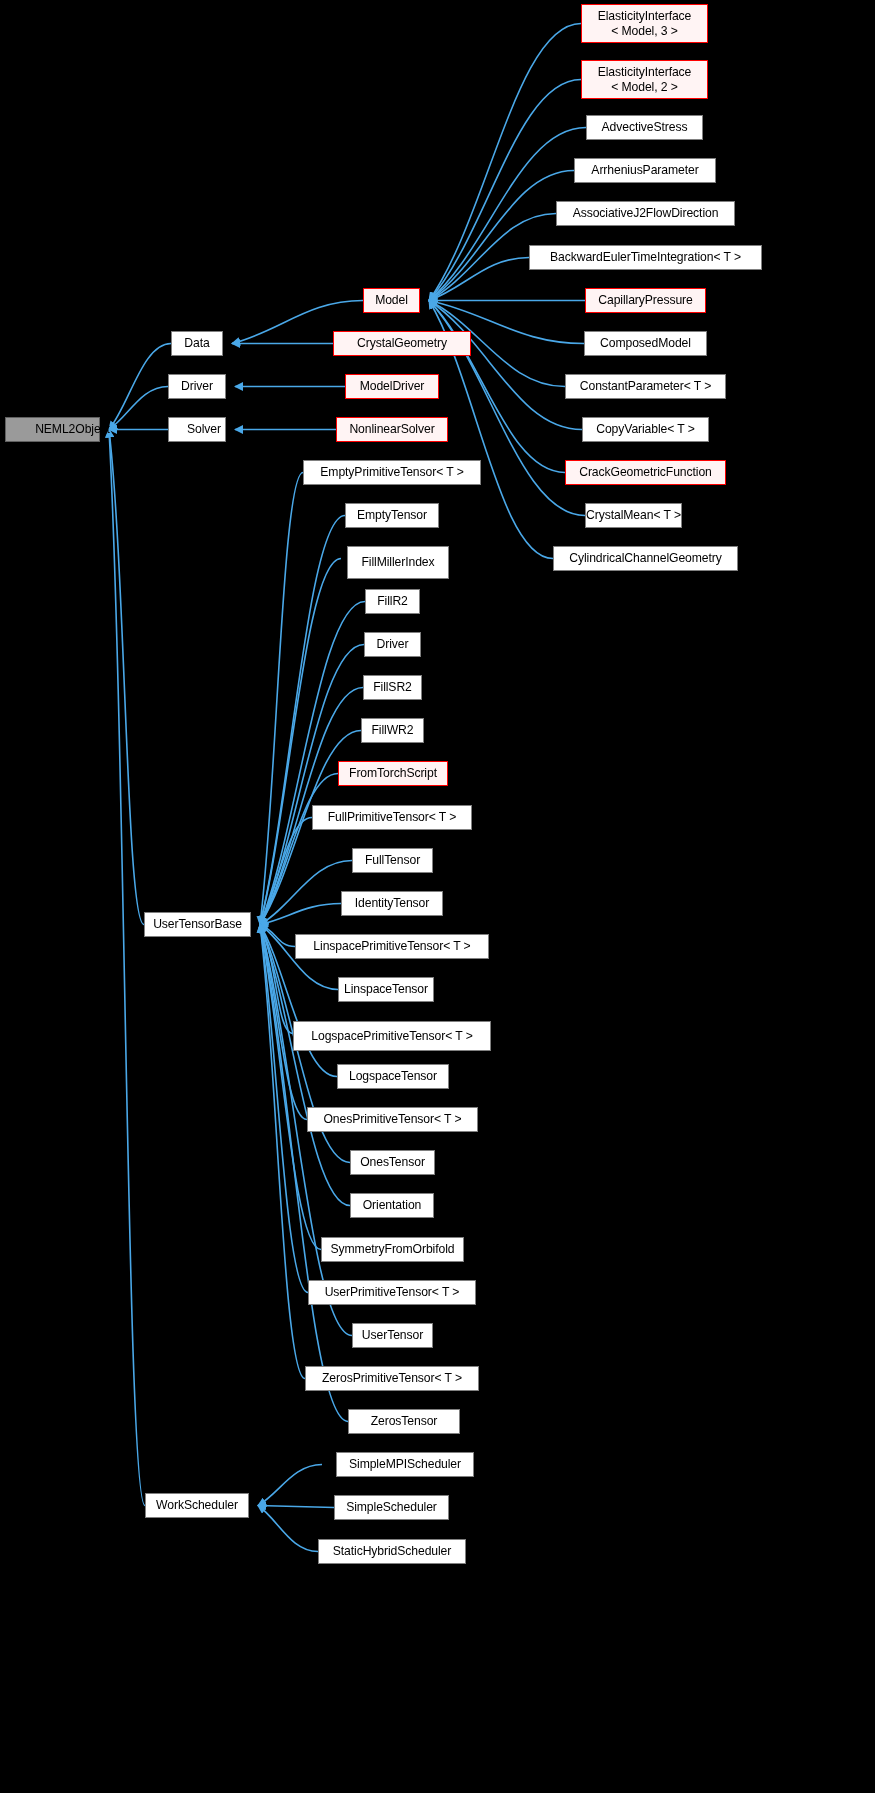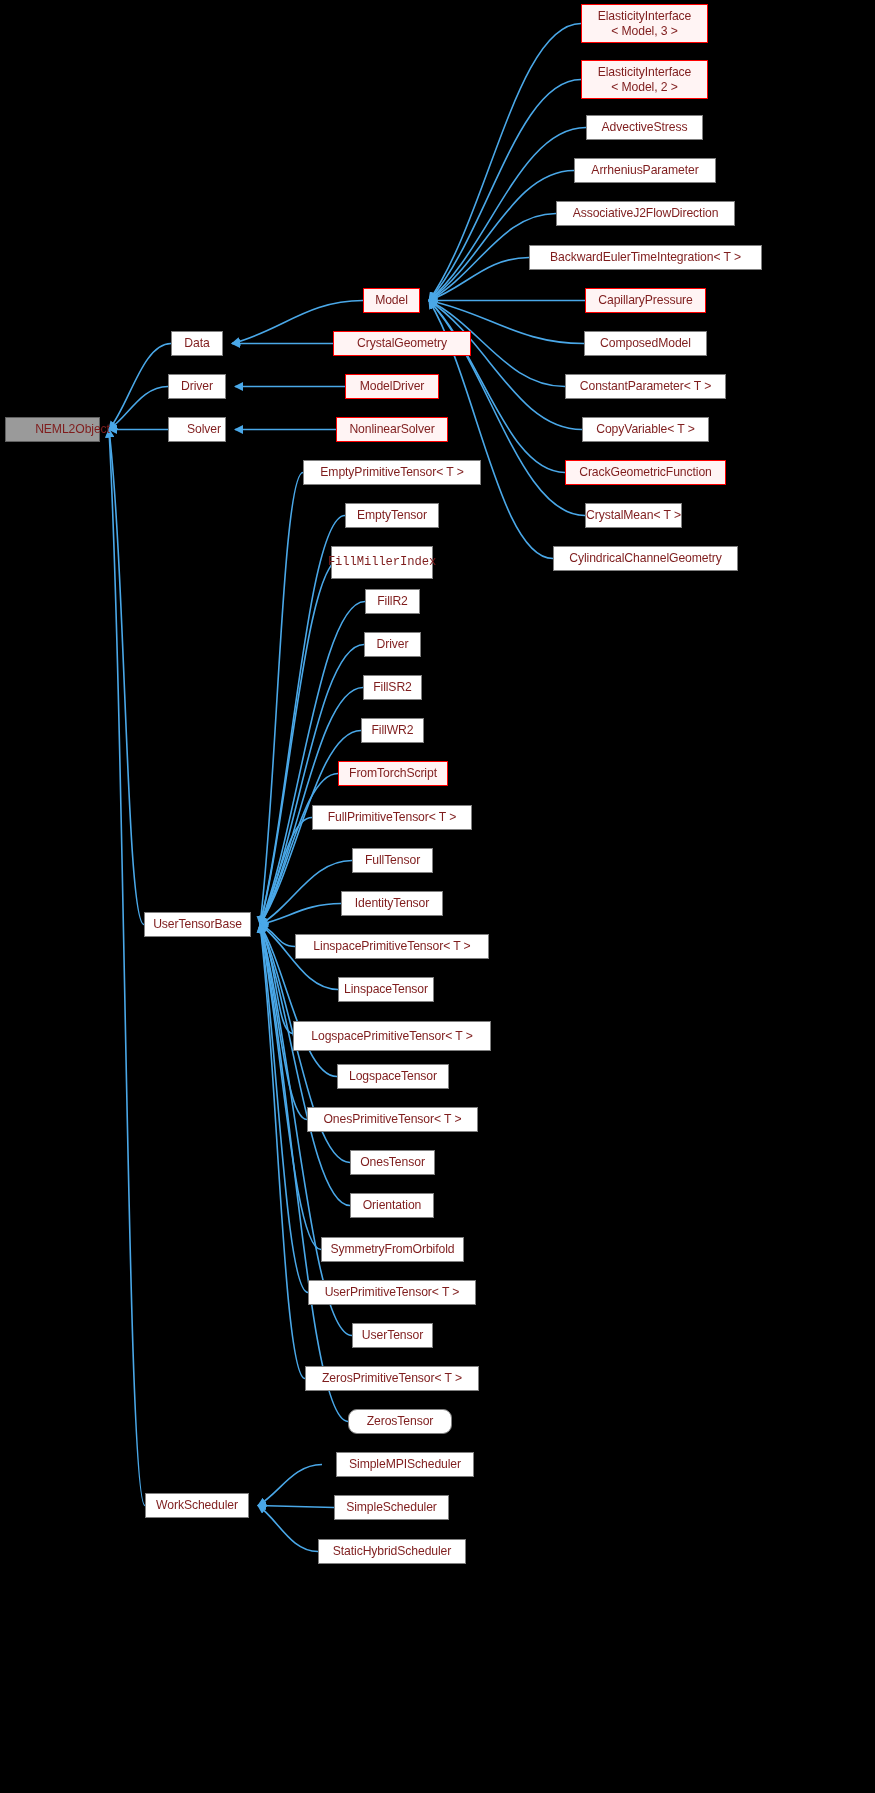--- a/index.html
+++ b/index.html
@@ -25,21 +25,21 @@
   }
   .node {
     position: absolute;
     box-sizing: border-box;
     display: flex;
     align-items: center;
     justify-content: center;
     text-align: center;
     font-size: 12.2px;
     line-height: 1.16;
-    color: #7f1d1d;
+    color: #000000;
     background: #ffffff;
     border: 1px solid #808080;
     white-space: pre;
     letter-spacing: -0.1px;
     z-index: 3;
   }
   .node.red {
     background: #fff4f4;
     border: 1px solid #ff0000;
   }
@@ -131,37 +131,37 @@
     <div class="node" style="left: 529px; top: 245px; width: 233px; height: 25px;">BackwardEulerTimeIntegration&lt; T &gt;</div>
     <div class="node red" style="left: 585px; top: 288px; width: 121px; height: 25px;">CapillaryPressure</div>
     <div class="node" style="left: 584px; top: 331px; width: 123px; height: 25px;">ComposedModel</div>
     <div class="node" style="left: 565px; top: 374px; width: 161px; height: 25px;">ConstantParameter&lt; T &gt;</div>
     <div class="node" style="left: 582px; top: 417px; width: 127px; height: 25px;">CopyVariable&lt; T &gt;</div>
     <div class="node red" style="left: 565px; top: 460px; width: 161px; height: 25px;">CrackGeometricFunction</div>
     <div class="node" style="left: 585px; top: 503px; width: 97px; height: 25px;">CrystalMean&lt; T &gt;</div>
     <div class="node" style="left: 553px; top: 546px; width: 185px; height: 25px;">CylindricalChannelGeometry</div>
     <div class="node" style="left: 303px; top: 460px; width: 178px; height: 25px;">EmptyPrimitiveTensor&lt; T &gt;</div>
     <div class="node" style="left: 345px; top: 503px; width: 94px; height: 25px;">EmptyTensor</div>
-    <div class="node" style="left: 331px; top: 546px; width: 102px; height: 33px; font-family: Liberation Mono, monospace;">FillMillerIndex</div>
+    <div class="node" style="left: 347px; top: 546px; width: 102px; height: 33px;">FillMillerIndex</div>
     <div class="node" style="left: 365px; top: 589px; width: 55px; height: 25px;">FillR2</div>
     <div class="node" style="left: 364px; top: 632px; width: 57px; height: 25px;">Driver</div>
     <div class="node" style="left: 363px; top: 675px; width: 59px; height: 25px;">FillSR2</div>
     <div class="node" style="left: 361px; top: 718px; width: 63px; height: 25px;">FillWR2</div>
     <div class="node red" style="left: 338px; top: 761px; width: 110px; height: 25px;">FromTorchScript</div>
     <div class="node" style="left: 312px; top: 805px; width: 160px; height: 25px;">FullPrimitiveTensor&lt; T &gt;</div>
     <div class="node" style="left: 352px; top: 848px; width: 81px; height: 25px;">FullTensor</div>
     <div class="node" style="left: 341px; top: 891px; width: 102px; height: 25px;">IdentityTensor</div>
     <div class="node" style="left: 295px; top: 934px; width: 194px; height: 25px;">LinspacePrimitiveTensor&lt; T &gt;</div>
     <div class="node" style="left: 338px; top: 977px; width: 96px; height: 25px;">LinspaceTensor</div>
     <div class="node" style="left: 293px; top: 1021px; width: 198px; height: 30px;">LogspacePrimitiveTensor&lt; T &gt;</div>
     <div class="node" style="left: 337px; top: 1064px; width: 112px; height: 25px;">LogspaceTensor</div>
     <div class="node" style="left: 307px; top: 1107px; width: 171px; height: 25px;">OnesPrimitiveTensor&lt; T &gt;</div>
     <div class="node" style="left: 350px; top: 1150px; width: 85px; height: 25px;">OnesTensor</div>
     <div class="node" style="left: 350px; top: 1193px; width: 84px; height: 25px;">Orientation</div>
     <div class="node" style="left: 321px; top: 1237px; width: 143px; height: 25px;">SymmetryFromOrbifold</div>
     <div class="node" style="left: 308px; top: 1280px; width: 168px; height: 25px;">UserPrimitiveTensor&lt; T &gt;</div>
     <div class="node" style="left: 352px; top: 1323px; width: 81px; height: 25px;">UserTensor</div>
     <div class="node" style="left: 305px; top: 1366px; width: 174px; height: 25px;">ZerosPrimitiveTensor&lt; T &gt;</div>
-    <div class="node" style="left: 348px; top: 1409px; width: 104px; height: 25px; border-radius: 9px;">ZerosTensor</div>
+    <div class="node" style="left: 348px; top: 1409px; width: 112px; height: 25px;">ZerosTensor</div>
     <div class="node" style="left: 336px; top: 1452px; width: 138px; height: 25px;">SimpleMPIScheduler</div>
     <div class="node" style="left: 334px; top: 1495px; width: 115px; height: 25px;">SimpleScheduler</div>
     <div class="node" style="left: 318px; top: 1539px; width: 148px; height: 25px;">StaticHybridScheduler</div>
   </div>
 
 </body></html>

